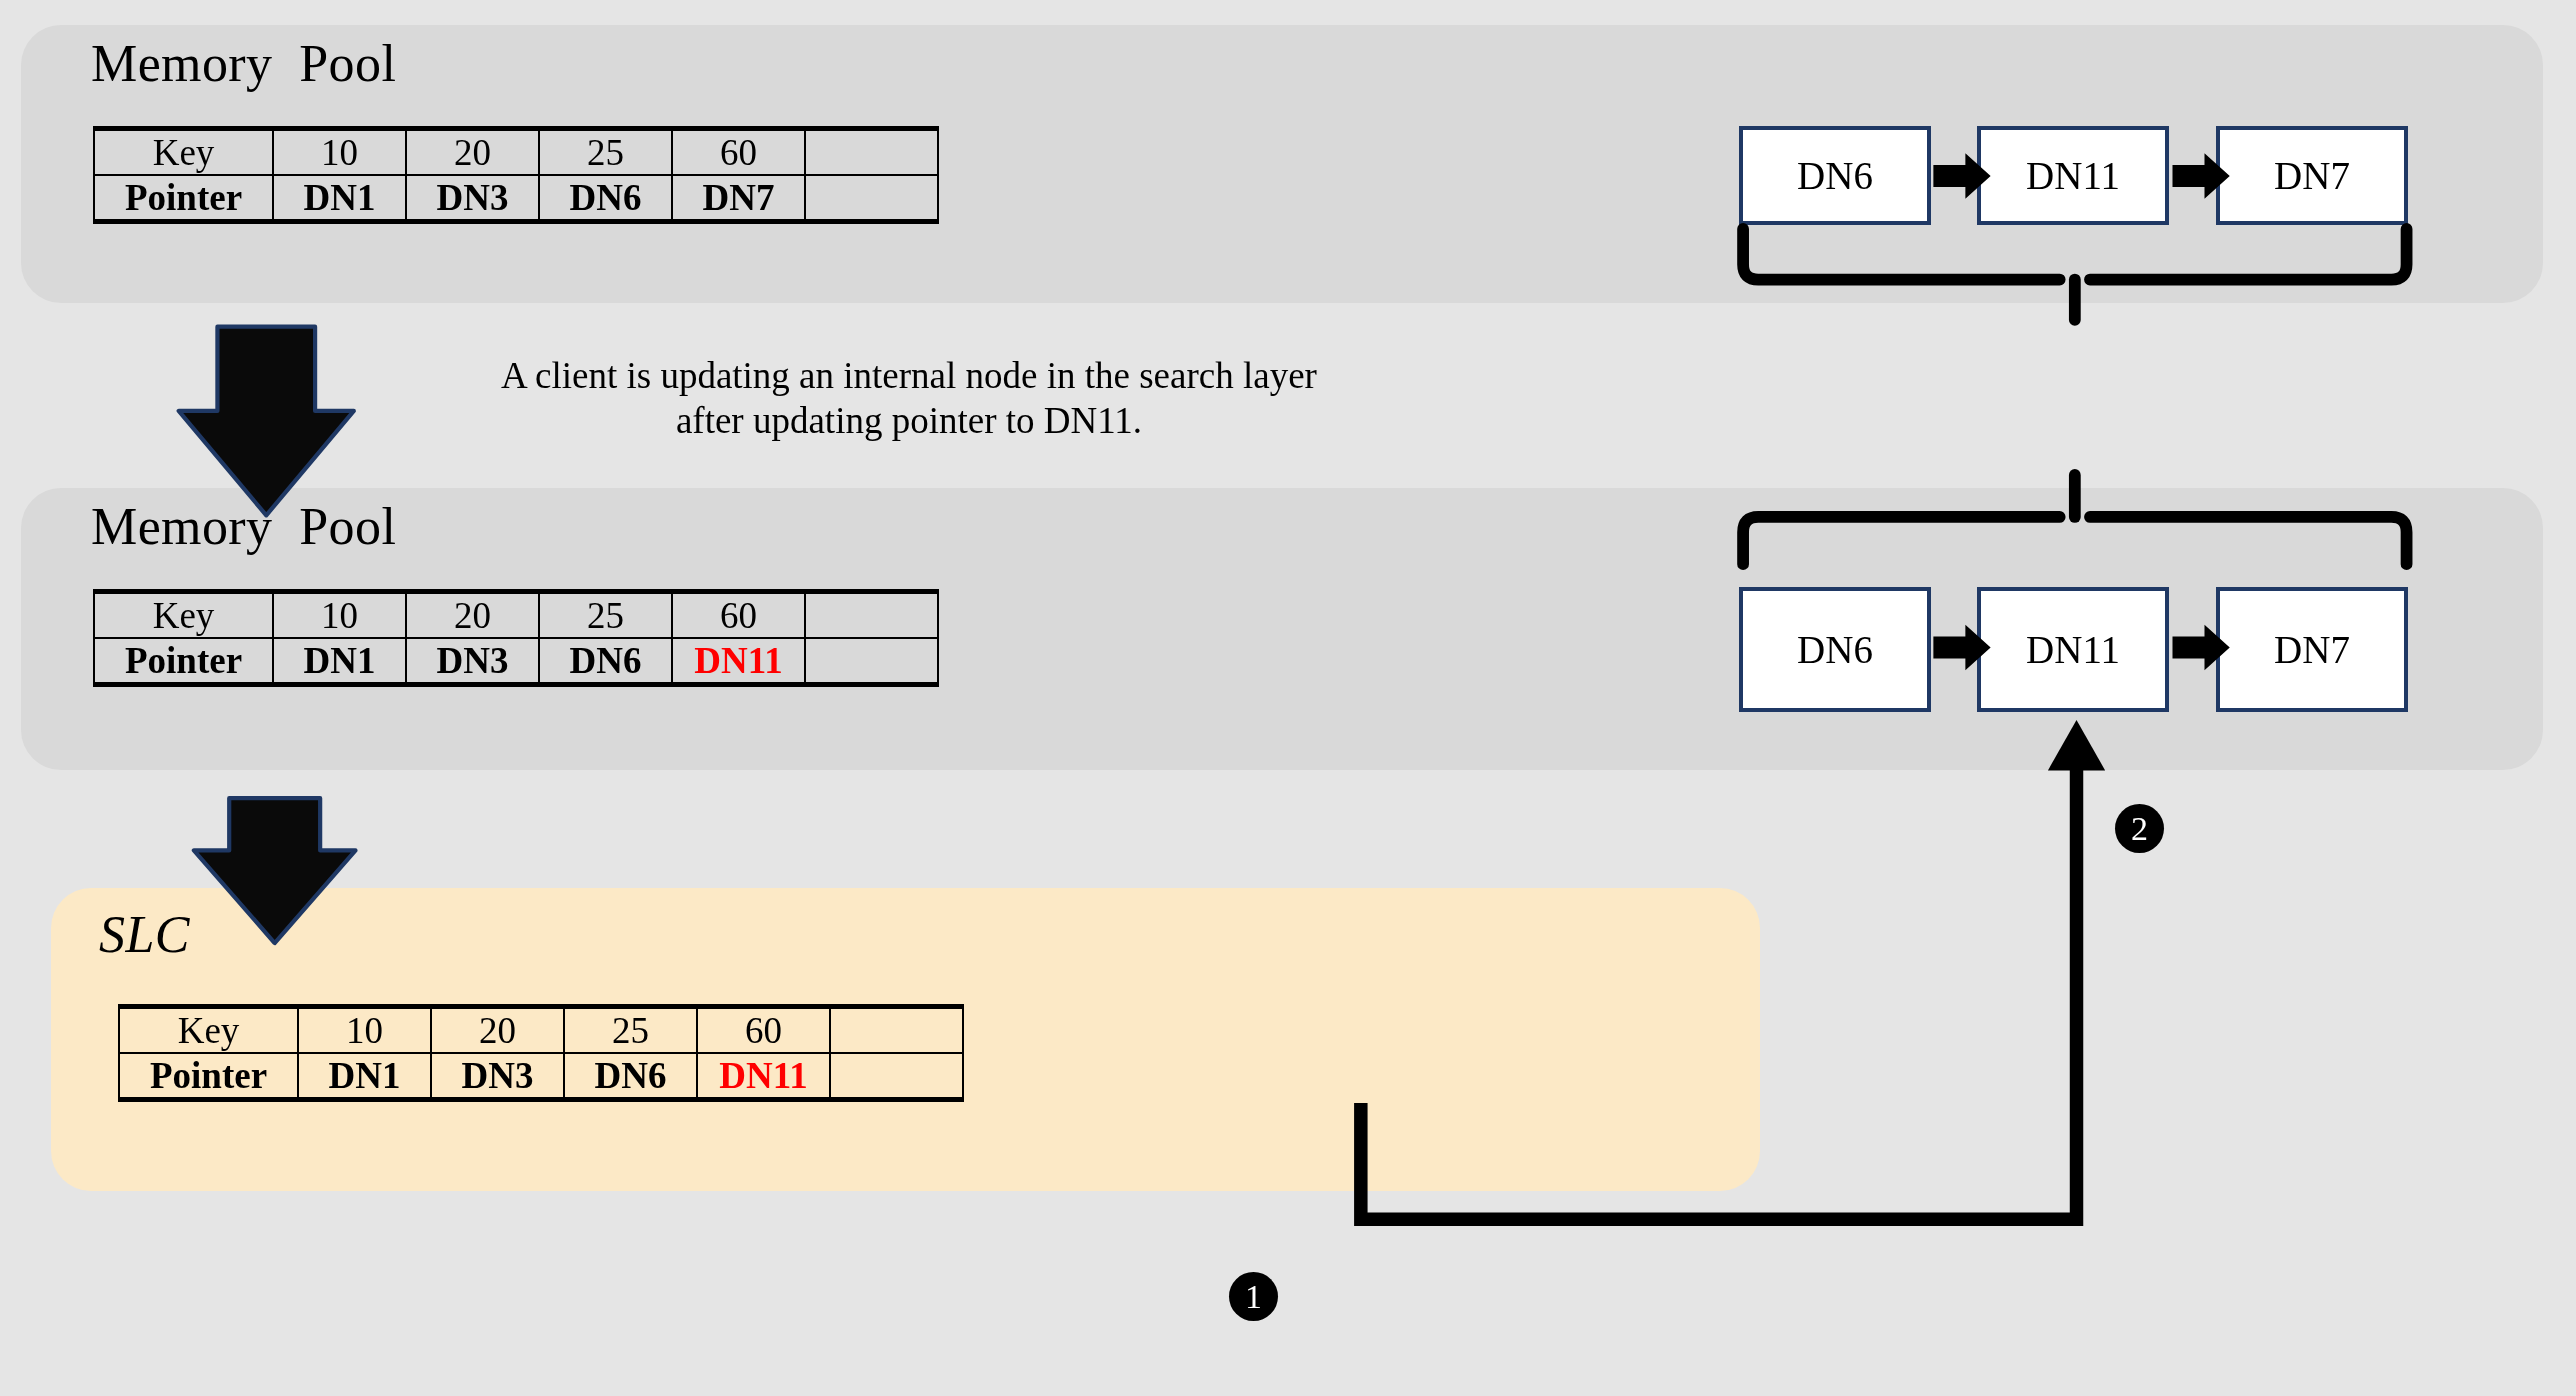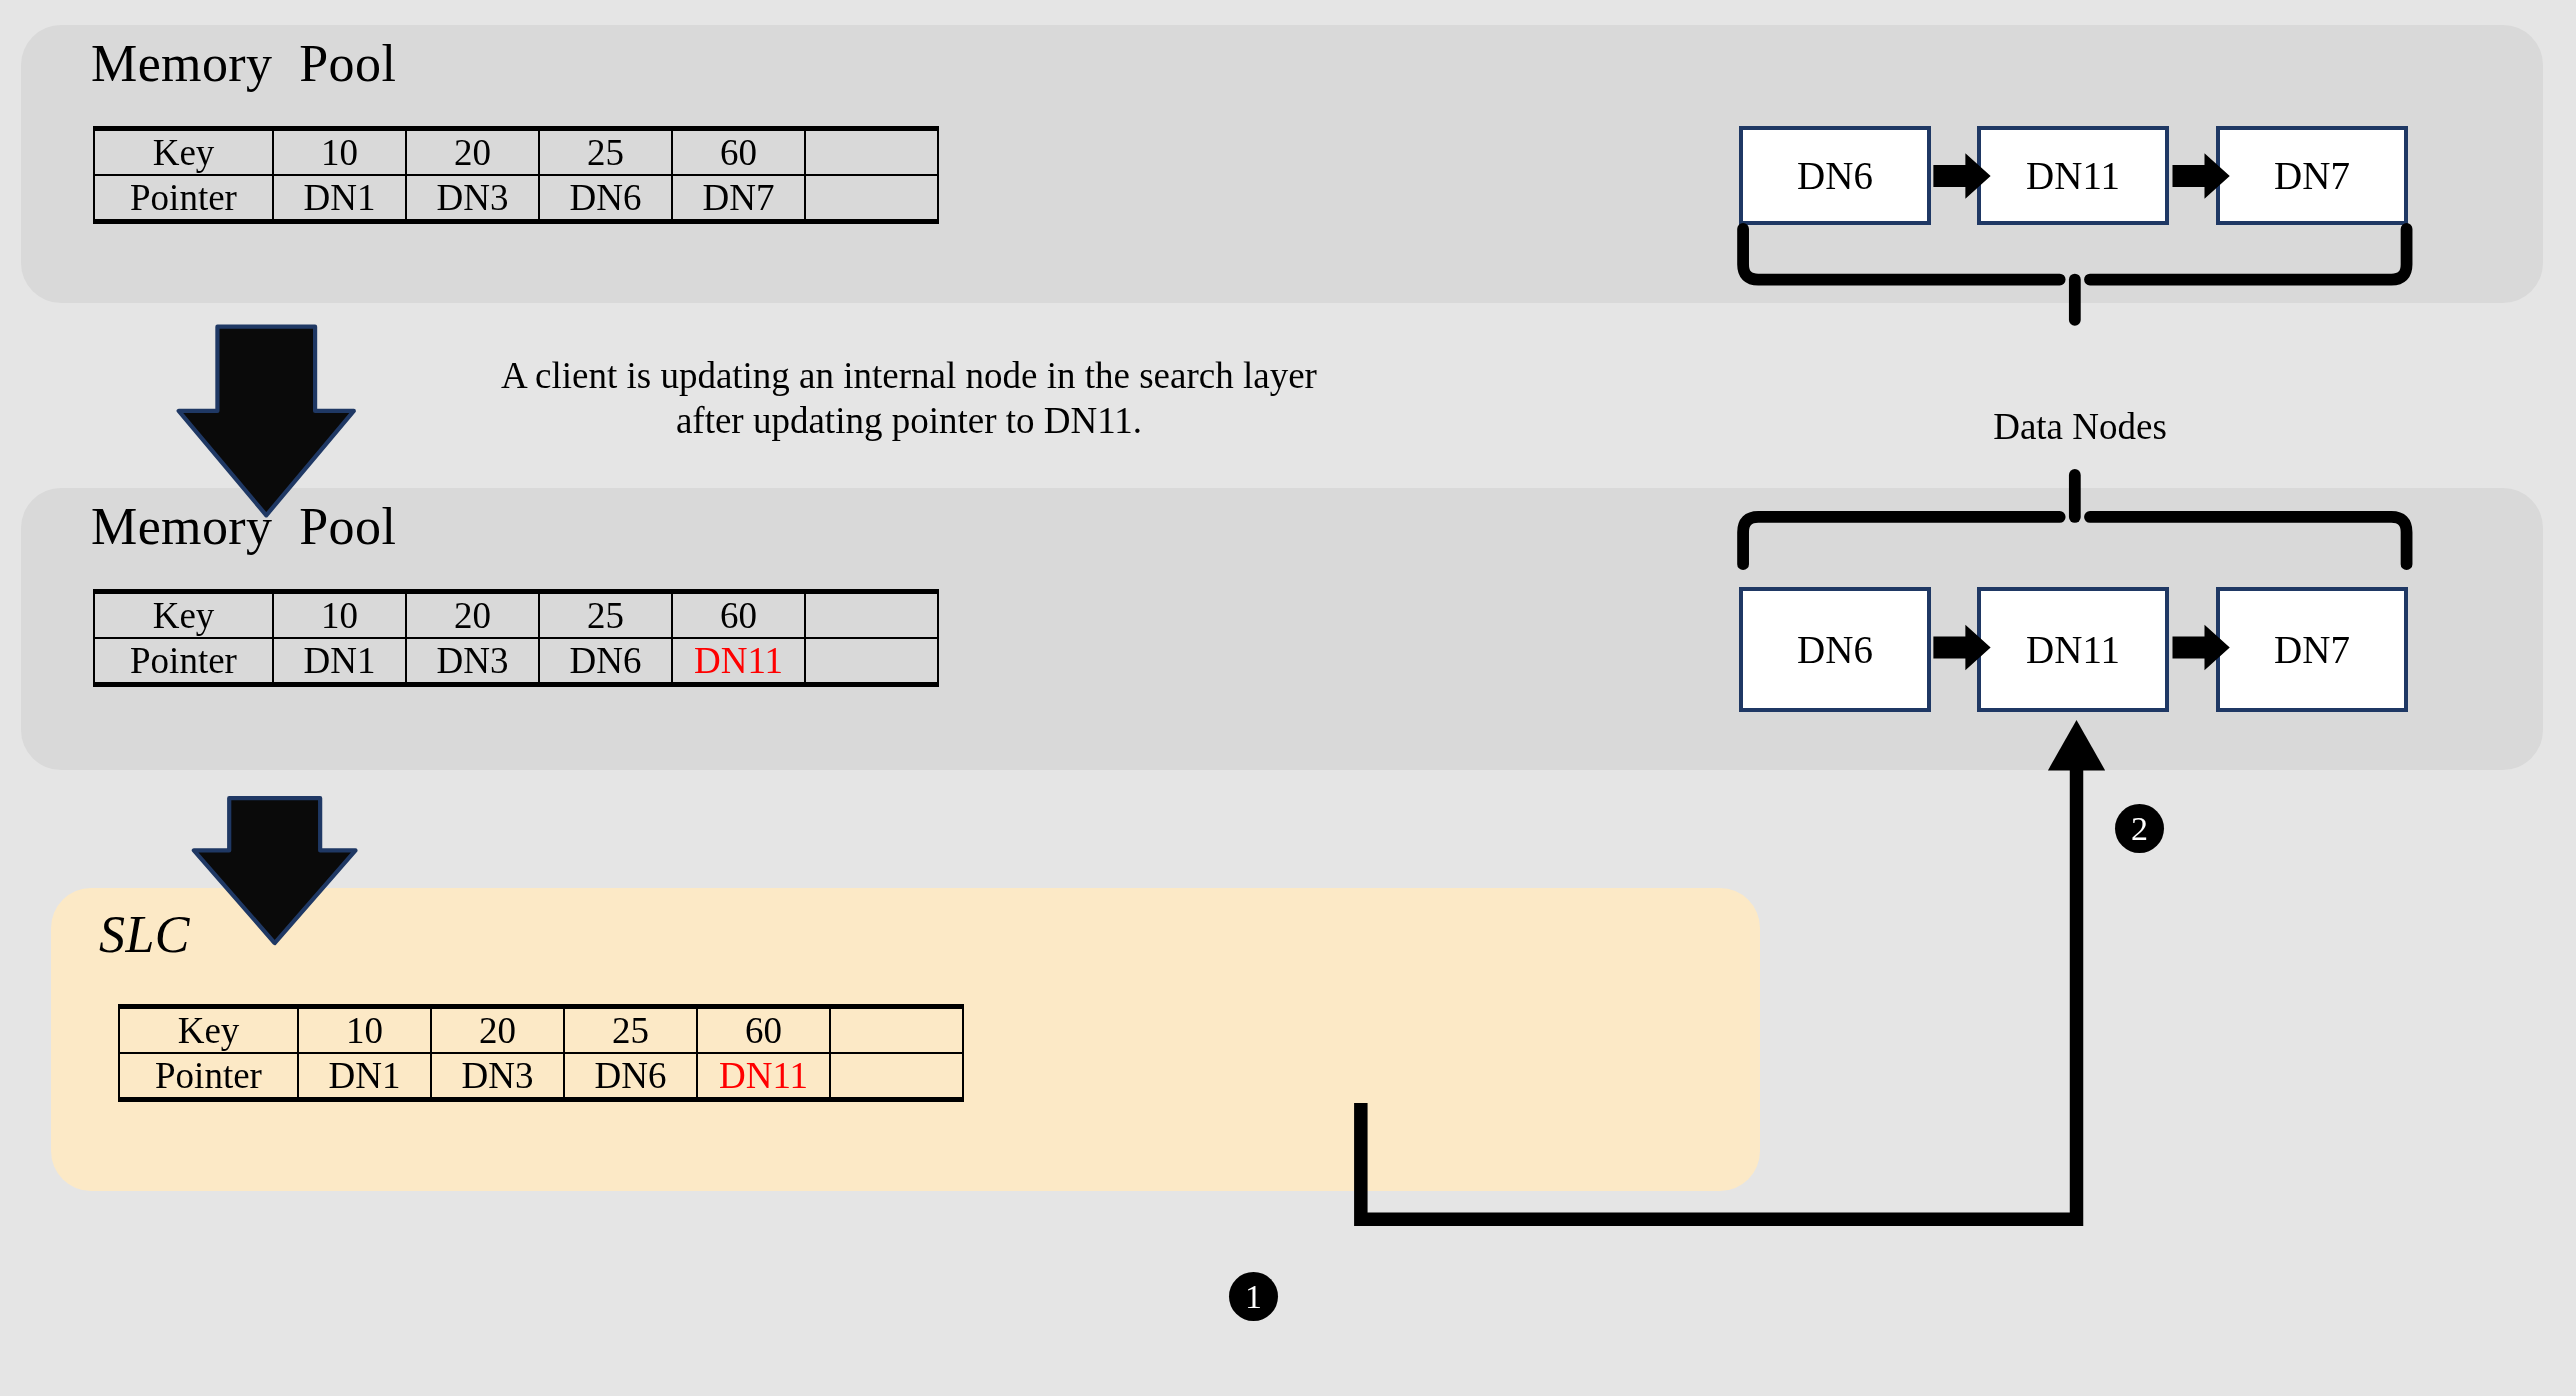--- a/index.html
+++ b/index.html
@@ -44,21 +44,21 @@
   .kvtable td {
     border: 2.5px solid #000;
     text-align: center;
     vertical-align: middle;
     font-size: 37px;
     color: #000;
     height: 40px;
     padding: 0;
   }
   .kvtable tr:first-child td { border-top-width: 5.9px; }
-  .kvtable tr:last-child td  { border-bottom-width: 5.9px; }
+  .kvtable tr:last-child td  { border-bottom-width: 5.9px; font-weight: bold; }
   .kvtable td.rowlabel { width: 177px; }
   .kvtable td.cell     { width: 131px; }
   .kvtable td.val-red  { color: #ff0000; }
 
   
   .dnode {
     position: absolute;
     background: #ffffff;
     border: 4.2px solid #1f3864;
     box-sizing: border-box;
@@ -140,21 +140,20 @@
   <div class="dnode" style="left:1977px; top:126px; width:192px; height:99px;">
     <span>DN11</span>
   </div>
   <div class="dnode" style="left:2216px; top:126px; width:192px; height:99px;">
     <span>DN7</span>
   </div>
 
   <div class="note center" style="left:286px; top:353px; width:1246px;">A client is updating an internal node in the search layer
 after updating pointer to DN11.</div>
 
-  <div class="note center" style="left:1836px; top:404px; width:488px;">Data Nodes</div>
 
   <div class="panel panel-gray" style="left:21px; top:488px; width:2522px; height:135px; border-radius:40px 40px 0 0;"></div>
   <div class="panel panel-gray" style="left:21px; top:589px; width:2522px; height:181px; border-radius:0 0 40px 40px;"></div>
 
   <div class="panel-title" style="left:91px; top:501px;">Memory  Pool</div>
 
   <table class="kvtable" style="left:93px; top:589px;">
     <tbody>
         <tr>
       <td class="rowlabel">Key</td>

